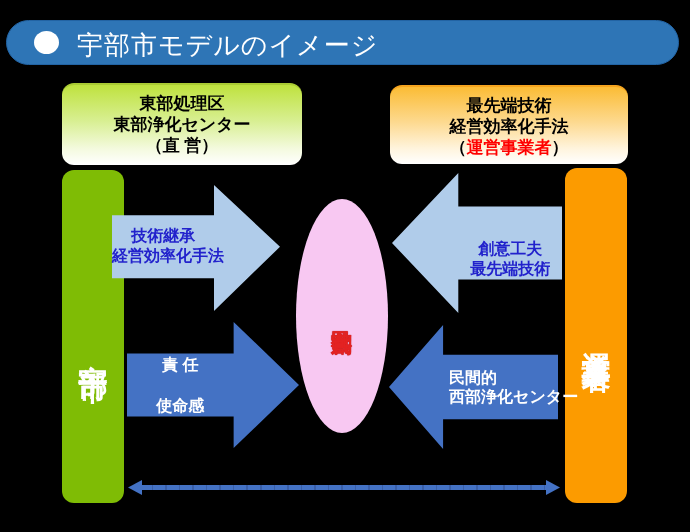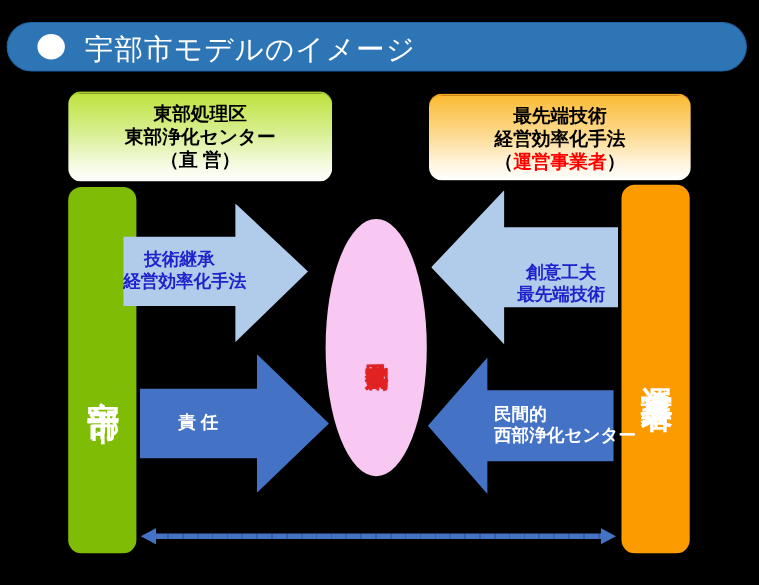--- a/index.html
+++ b/index.html
@@ -133,20 +133,21 @@
     <div class="arrow-label blue-text">
       <div>創意工夫</div>
       <div>最先端技術</div>
     </div>
   </div>
 
   <div class="big-arrow a-bottom-left">
     <div class="arrow-shape darkblue"></div>
     <div class="arrow-label white-text">
       <div>責 任</div>
+      <div>使命感</div>
     </div>
   </div>
 
   <div class="big-arrow a-bottom-right">
     <div class="arrow-shape darkblue"></div>
     <div class="arrow-label white-text">
       <div>民間的</div>
       <div>西部浄化センター</div>
     </div>
   </div>

